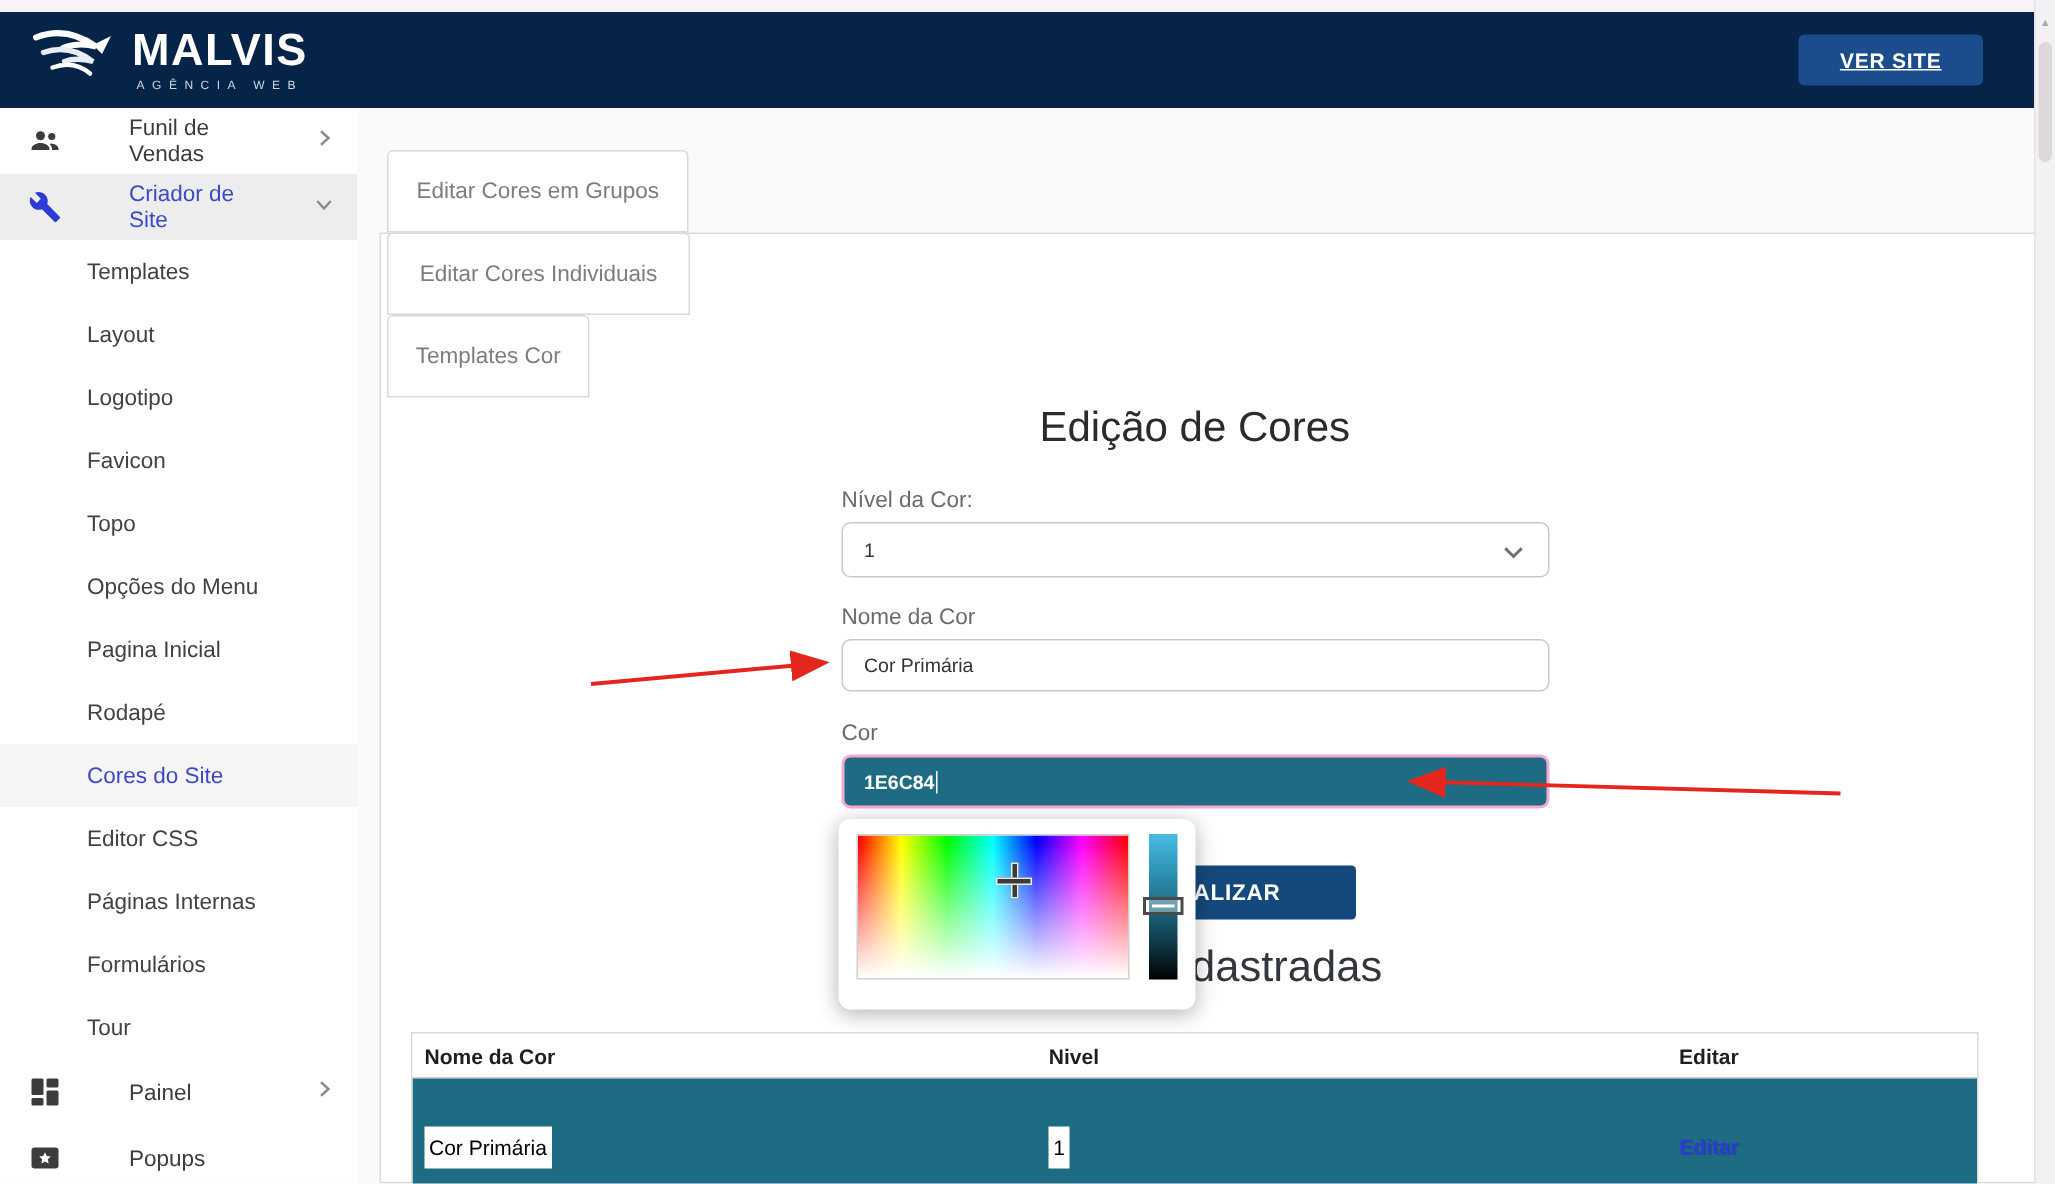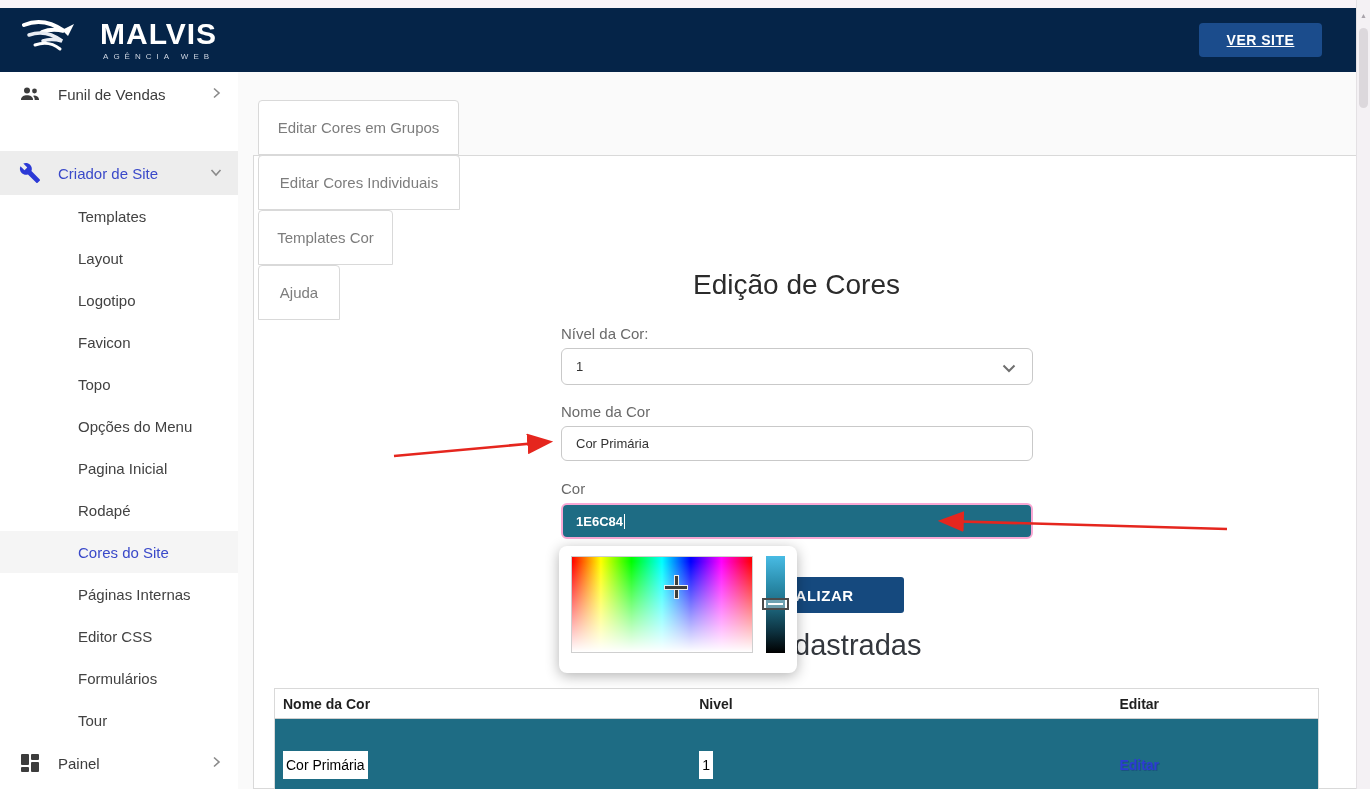--- a/index.html
+++ b/index.html
@@ -4,43 +4,43 @@
 <style>
   * { margin:0; padding:0; box-sizing:border-box; }
   html,body { width:1370px; height:789px; }
   body { font-family:"Liberation Sans","DejaVu Sans",sans-serif; background:#fff; }
   #app { position:relative; width:1370px; height:789px; overflow:hidden; background:#fafafa; }
 
   
   .top-strip { position:absolute; left:0; top:0; width:1370px; height:8px; background:#f8f3f7; z-index:6; }
   .topbar { position:absolute; left:0; top:8px; width:1356px; height:64px; background:#052448; z-index:5;
             display:flex; align-items:center; justify-content:space-between; padding:0 34px 0 22px; }
-  .brand { display:flex; align-items:center; gap:20px; }
+  .brand { display:flex; align-items:center; gap:8px; }
   .brand-text { display:flex; flex-direction:column; align-items:center; line-height:1; }
   .brand-name { color:#fff; font-size:30px; font-weight:bold; letter-spacing:1px; }
   .brand-tag  { color:#cfd6e2; font-size:8px; letter-spacing:5px; margin-top:4px; }
   .ver-site-btn { background:#1b4c8c; color:#fff; border:none; border-radius:4px; width:123px; height:34px;
                   font-size:14px; font-weight:bold; letter-spacing:0.5px; cursor:pointer;
                   font-family:"Liberation Sans","DejaVu Sans",sans-serif;text-decoration:underline; }
 
   
   .scrollbar { position:absolute; right:0; top:0; width:14px; height:789px; background:#f4f1f4; border-left:1px solid #e4e1e4; z-index:7; }
   .scroll-up { position:absolute; top:12px; left:3px; font-size:7px; color:#a9a4ab; }
   .scroll-thumb { position:absolute; top:28px; left:2px; width:9px; height:80px; background:#dcd8dc; border-radius:5px; }
 
   
   .sidebar { position:absolute; left:0; top:72px; width:238px; height:717px; background:#ffffff; z-index:4; }
-  .side-item { display:flex; align-items:center; height:44px; padding:0 16px 0 18px; cursor:pointer; }
+  .side-item { display:flex; align-items:center; height:44px; padding:0 16px 0 18px; cursor:pointer;gap:28px; }
   .side-item .ico { width:24px; height:24px; margin-right:16px; flex:0 0 24px; display:flex; align-items:center; justify-content:center; }
   .side-item .lbl { font-size:15px; color:#3c3c3c; flex:1; }
   .side-item .chev { color:#8a8a8a; }
-  .side-item.highlight { background:#ededed;margin-top:35px; }
+  .side-item.highlight { background:#ededed; }
   .side-item.highlight .lbl { color:#3a49c9; }
   .side-sub { display:flex; align-items:center; height:42px; padding-left:58px; cursor:pointer; }
-  .side-sub .lbl { font-size:15px; color:#424242;margin-left:20px; }
+  .side-sub .lbl { font-size:15px; color:#424242; }
   .side-sub.active { background:#f5f5f5; }
   .side-sub.active .lbl { color:#3a49c9; }
 
   
   .main { position:absolute; left:238px; top:72px; width:1118px; height:717px; background:#fafafa; }
   .tabs { position:absolute; left:20px; top:28px; display:flex; z-index:2;flex-direction:column; }
   .tab { background:#fff; border:1px solid #d9d9d9; height:55px; display:flex; align-items:center; justify-content:center;
          font-size:15px; color:#7d7d7d; border-radius:4px 4px 0 0; margin-right:-1px; cursor:pointer; }
   .tab.t0 { width:201px; } .tab.t1 { width:202px; } .tab.t2 { width:135px; } .tab.t3 { width:82px; }
   .panel { position:absolute; left:15px; top:83px; width:1172px; height:634px; background:#fff; border:1px solid #d9d9d9; }
@@ -170,24 +170,24 @@
     <div class="side-sub">
         <span class="lbl">Pagina Inicial</span>
       </div>
     <div class="side-sub">
         <span class="lbl">Rodapé</span>
       </div>
     <div class="side-sub active">
         <span class="lbl">Cores do Site</span>
       </div>
     <div class="side-sub">
+        <span class="lbl">Editor CSS</span>
+      </div>
+    <div class="side-sub">
         <span class="lbl">Páginas Internas</span>
-      </div>
-    <div class="side-sub">
-        <span class="lbl">Editor CSS</span>
       </div>
     <div class="side-sub">
         <span class="lbl">Formulários</span>
       </div>
     <div class="side-sub">
         <span class="lbl">Tour</span>
       </div>
 
     <div class="side-item">
       <span class="ico">
@@ -215,21 +215,20 @@
       </span>
       <span class="lbl">Popups</span>
     </div>
   </div>
 
   <div class="main">
     <div class="tabs">
       <div class="tab t0">Editar Cores em Grupos</div>
       <div class="tab t1">Editar Cores Individuais</div>
       <div class="tab t2">Templates Cor</div>
-      <div class="tab t3">Ajuda</div>
     </div>
 
     <div class="panel">
       <div class="page-title">Edição de Cores</div>
 
       <div class="form-col">
         <div class="f-label">Nível da Cor:</div>
         <div class="f-select">
           <span>1</span>
           <span class="caret">

